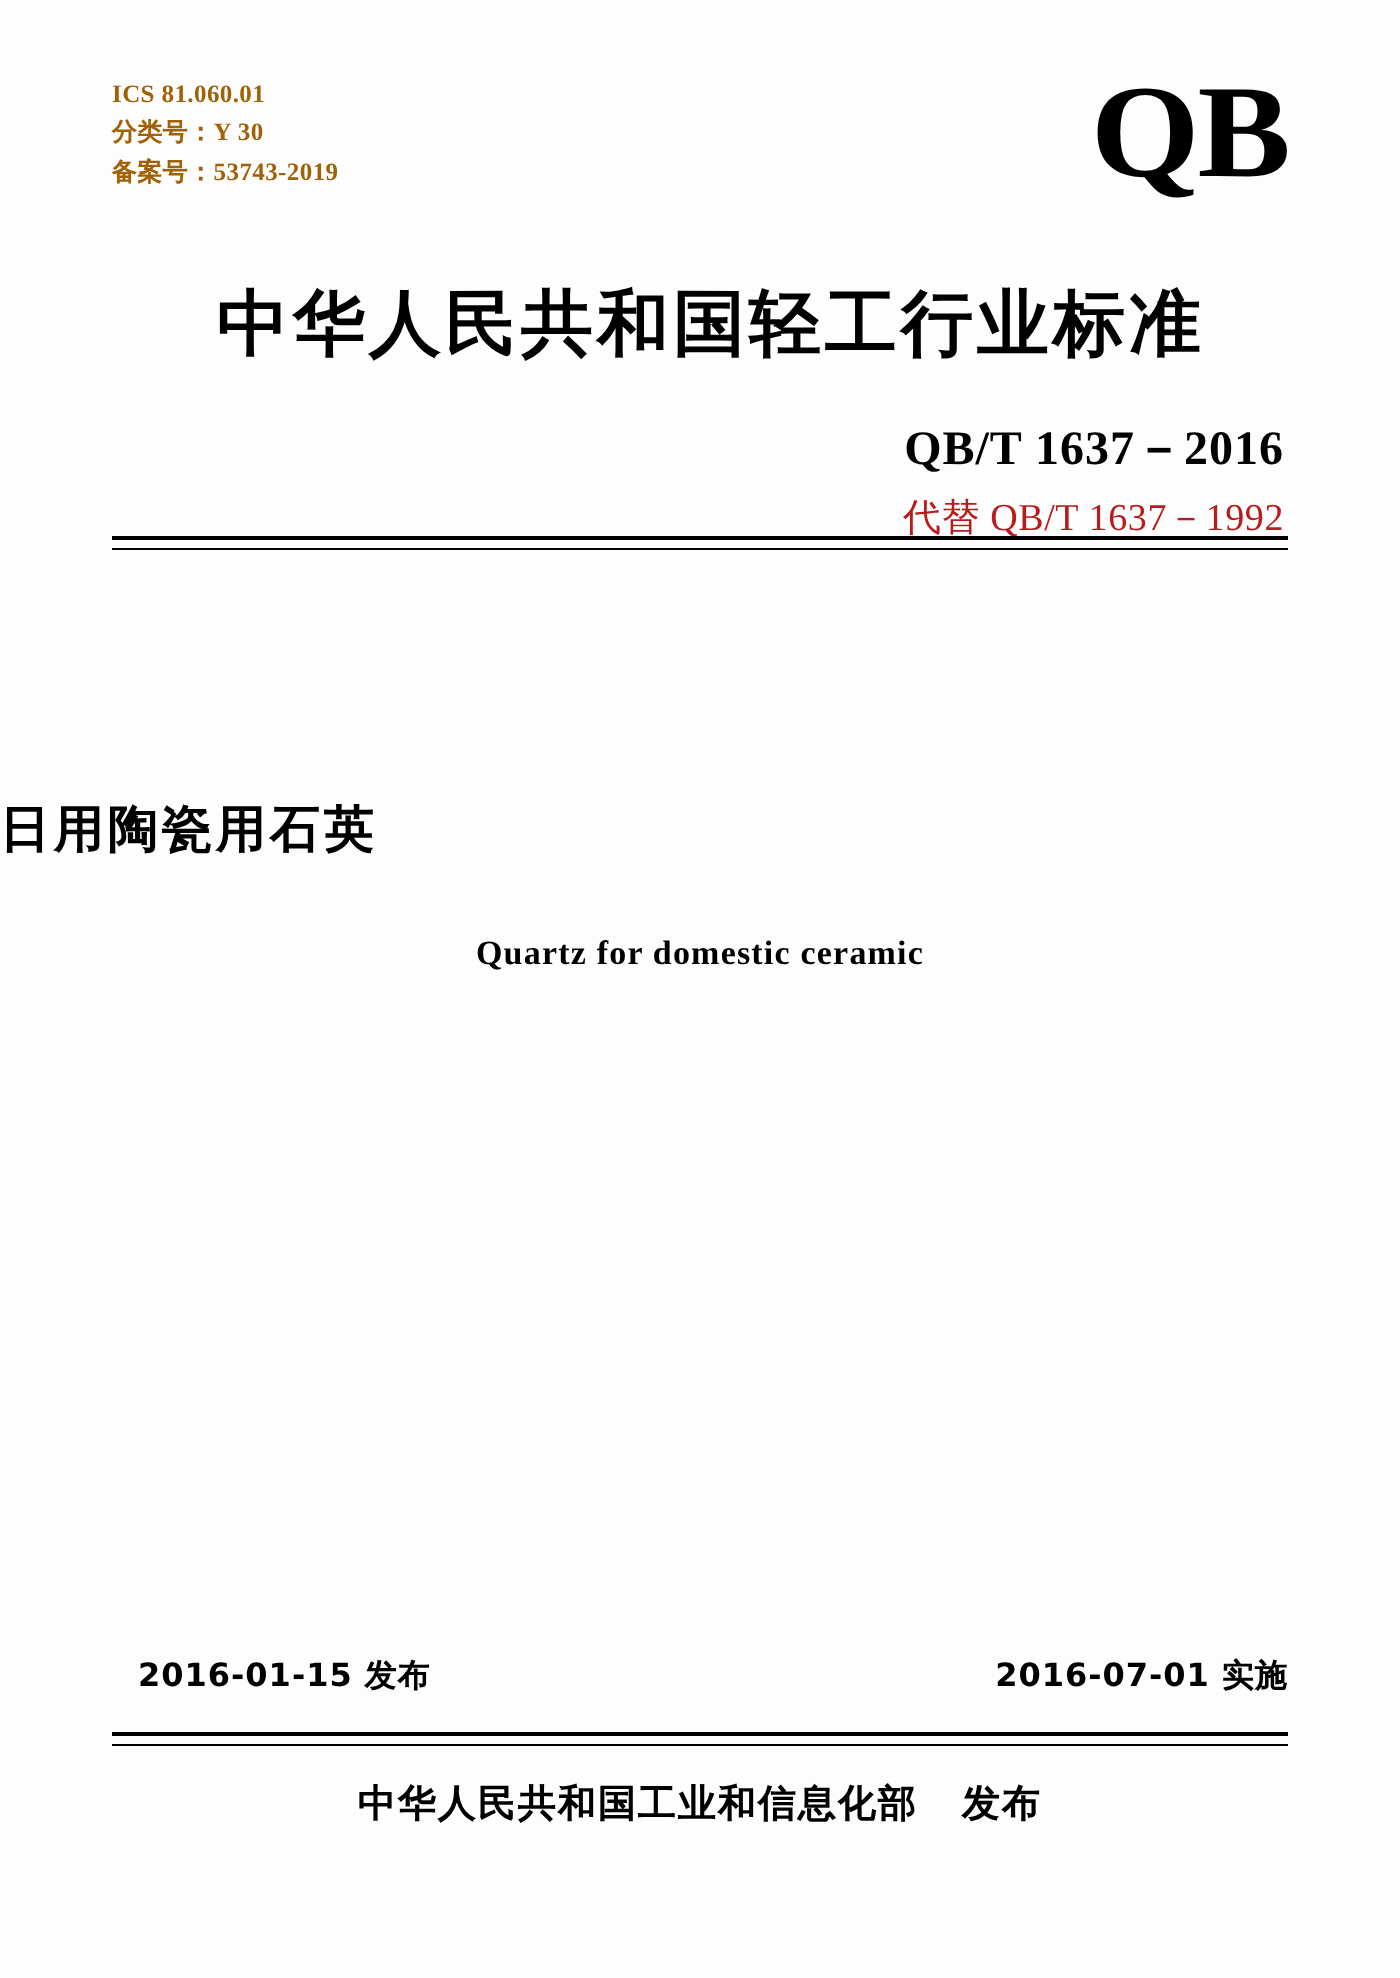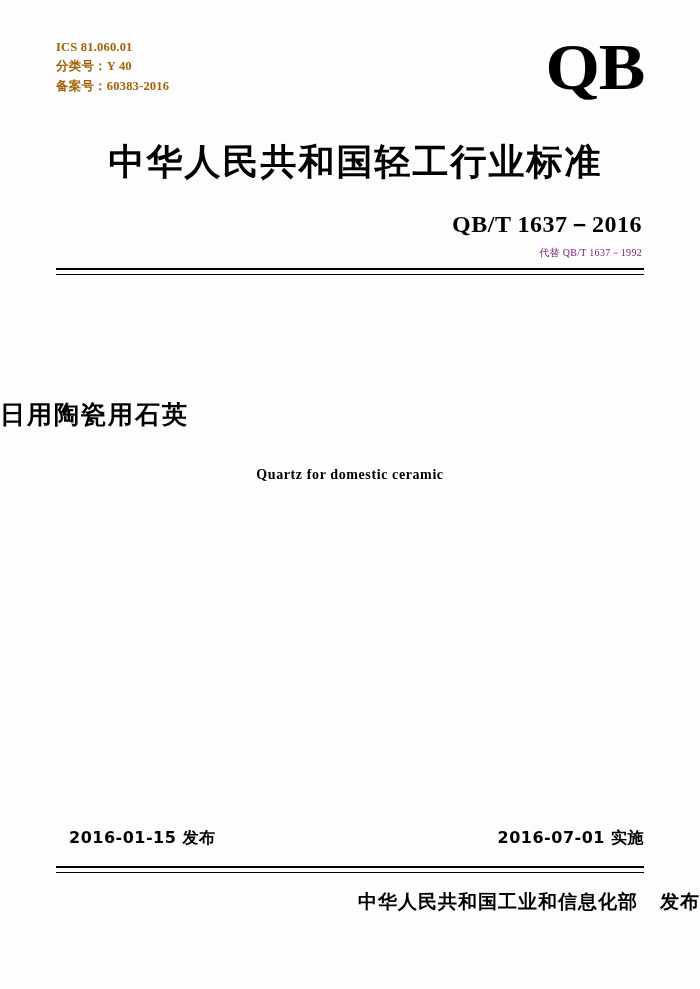--- a/index.html
+++ b/index.html
@@ -80,23 +80,23 @@
     font-family: "Liberation Serif", serif;
     font-weight: bold;
     font-size: 24px;
     letter-spacing: 0.5px;
     color: #000000;
     white-space: nowrap;
   }
   .std-replaces {
     margin-top: 6px;
     font-family: "Liberation Serif", serif;
-    font-size: 10px;
+    font-size: 19px;
     letter-spacing: 0.3px;
-    color: #701a75;
+    color: #b91c1c;
     white-space: nowrap;
     text-align: right;
   }
   
   .rule-top {
     position: absolute;
     left: 56px;
     right: 56px;
     top: 268px;
     height: 2px;
@@ -123,21 +123,21 @@
     color: #000000;
   }
   .doc-title-en {
     position: absolute;
     left: 0;
     right: 0;
     top: 467px;
     text-align: center;
     font-family: "Liberation Serif", serif;
     font-weight: bold;
-    font-size: 14px;
+    font-size: 17px;
     letter-spacing: 0.6px;
     color: #000000;
   }
   
   .footer-dates {
     position: absolute;
     left: 56px;
     right: 56px;
     top: 828px;
     display: flex;
@@ -164,42 +164,42 @@
     right: 56px;
     top: 872px;
     height: 1px;
     background: #000000;
   }
   .issuer {
     position: absolute;
     left: 0;
     right: 0;
     top: 889px;
-    text-align: right;
+    text-align: center;
     font-family: "DejaVu Sans", sans-serif;
     font-weight: bold;
     font-size: 19px;
     letter-spacing: 1px;
     color: #000000;
   }
   .issuer .gap {
     display: inline-block;
     width: 22px;
   }
 </style>
 </head>
 <body>
 
 <div class="page">
 
   <div class="header">
     <div class="ics-block">
       <div class="ics-line">ICS 81.060.01</div>
-      <div class="ics-line">分类号：Y 40</div>
-      <div class="ics-line">备案号：60383-2016</div>
+      <div class="ics-line">分类号：Y 30</div>
+      <div class="ics-line">备案号：53743-2019</div>
     </div>
     <div class="qb-logo">QB</div>
   </div>
 
   <div class="main-title">中华人民共和国轻工行业标准</div>
 
   <div class="std-block">
     <div class="std-number">QB/T 1637－2016</div>
     <div class="std-replaces">代替 QB/T 1637－1992</div>
   </div>

